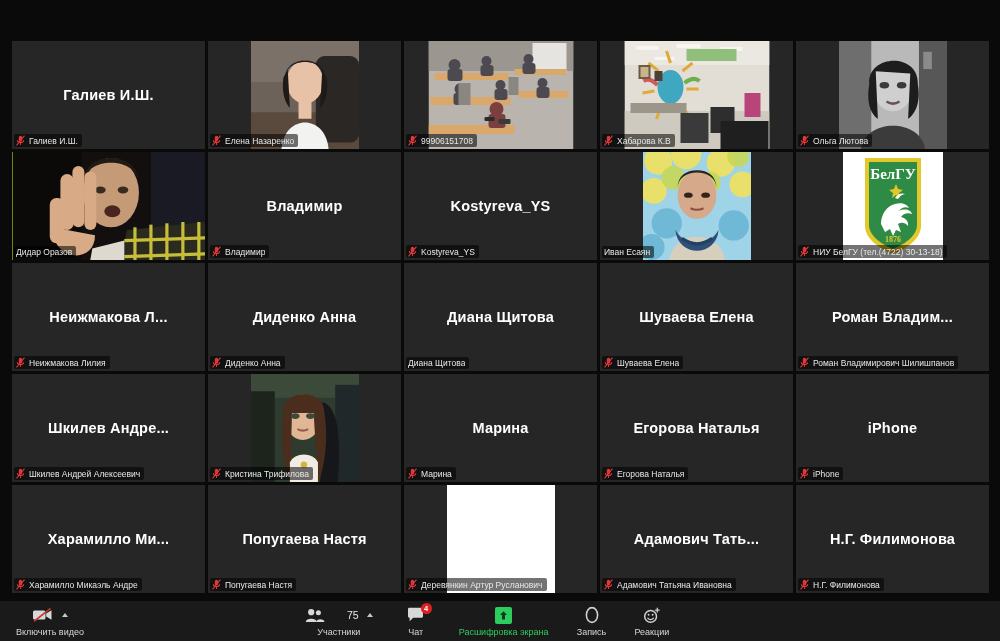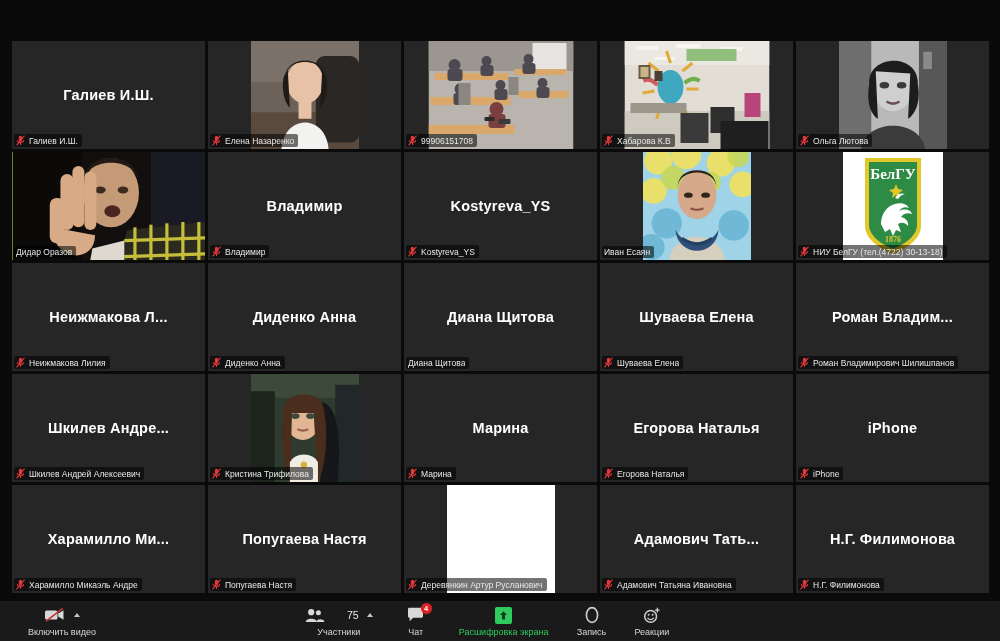--- a/index.html
+++ b/index.html
@@ -75,21 +75,21 @@
 
   
   #toolbar {
     position: absolute;
     left: 0; bottom: 0;
     width: 1000px; height: 40px;
     background: #1a1a1a;
     display: flex;
     align-items: center;
   }
-  .tb-left { position: absolute; left: 16px; display: flex; align-items: flex-start; gap: 4px; margin-left: 12px; }
+  .tb-left { position: absolute; left: 16px; display: flex; align-items: flex-start; gap: 4px; }
   .tb-center { position: absolute; left: 305px; display: flex; align-items: flex-start; gap: 26px; }
   .tb-item {
     display: flex; flex-direction: column; align-items: center;
     min-width: 34px;
     cursor: default;
   }
   .tb-icon-row { display: flex; align-items: center; gap: 5px; height: 19px; }
   .tb-icon { position: relative; display: flex; align-items: center; justify-content: center; height: 19px; }
   .tb-label { color: #d6d6d6; font-size: 9px; margin-top: 2px; white-space: nowrap; }
   .tb-label.green { color: #2ecc5e; }

